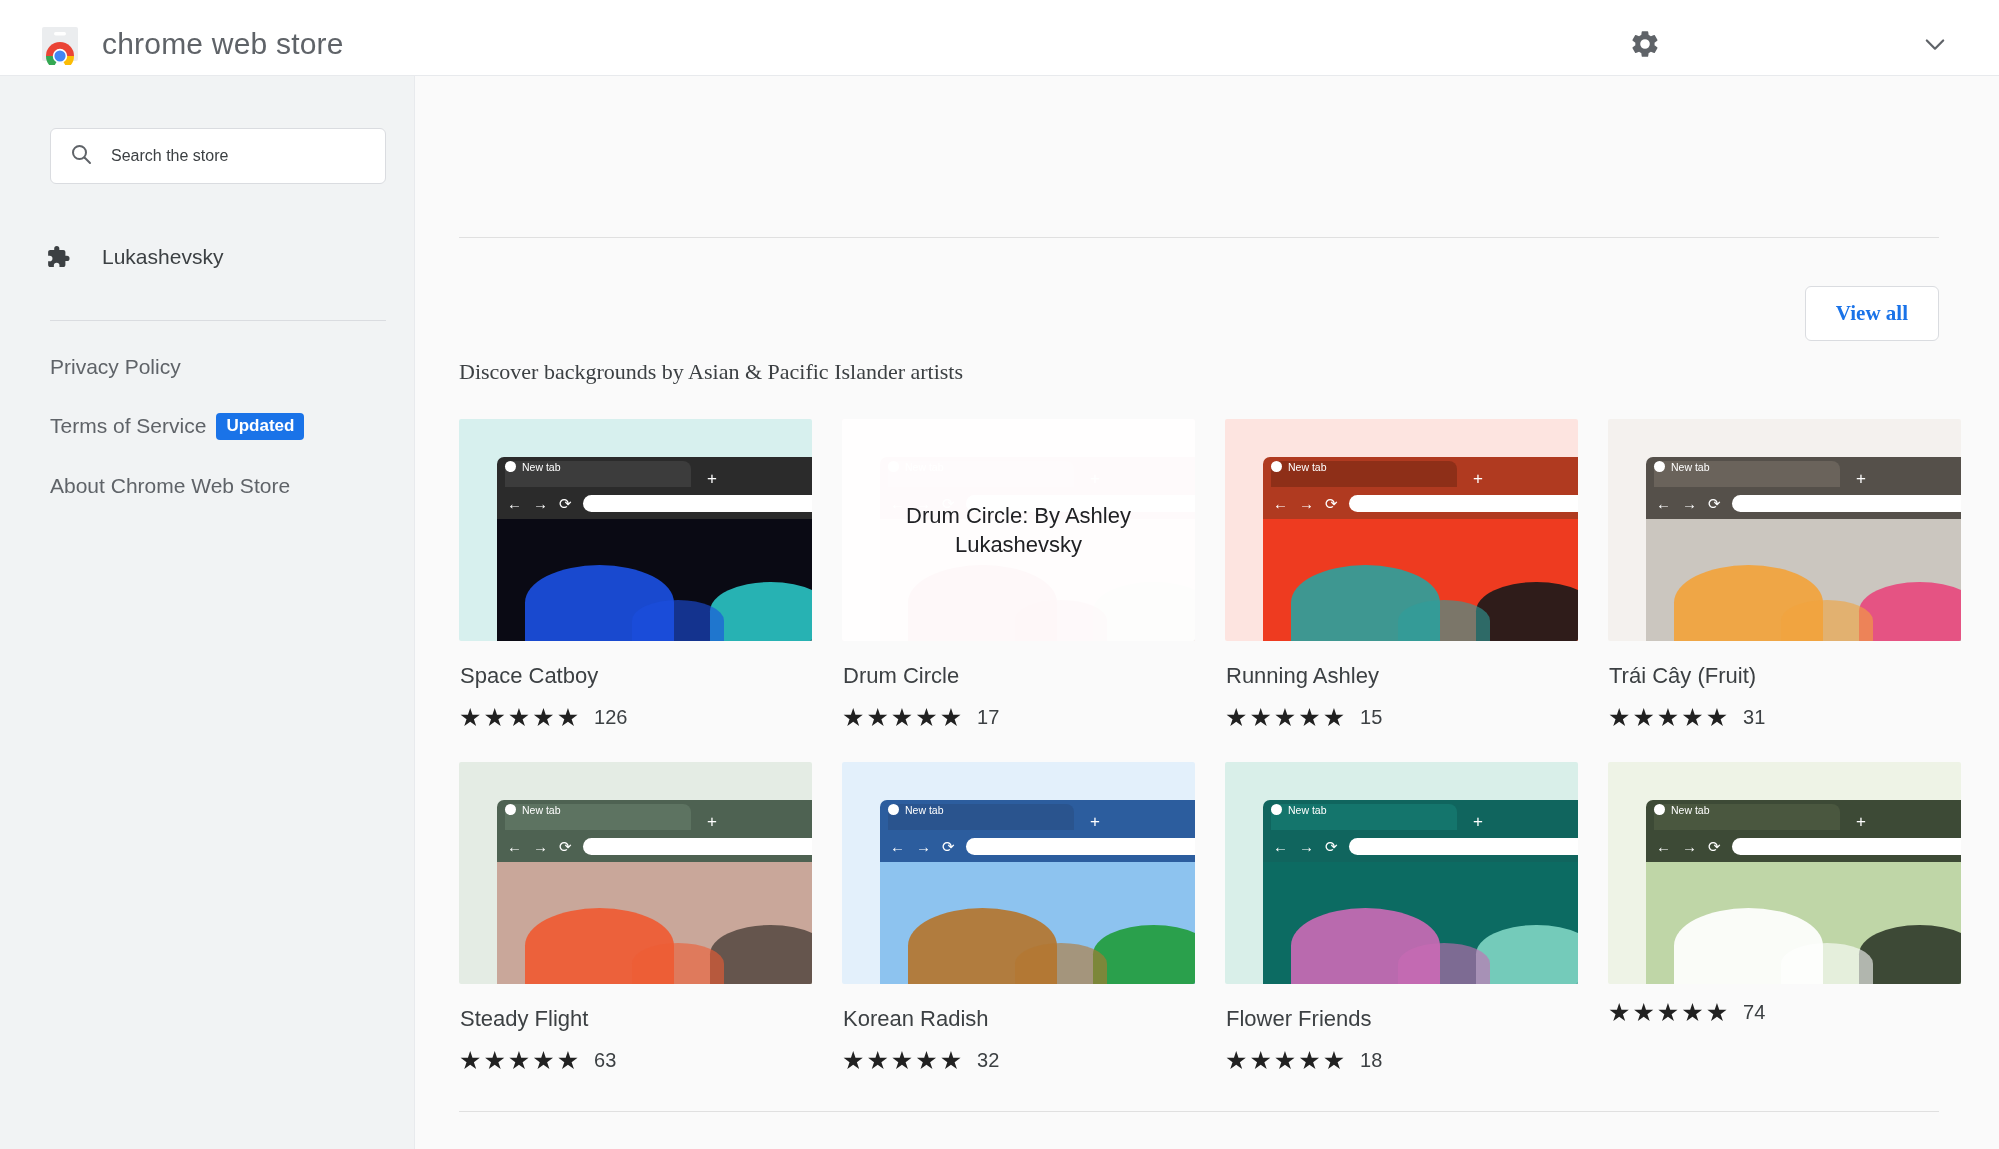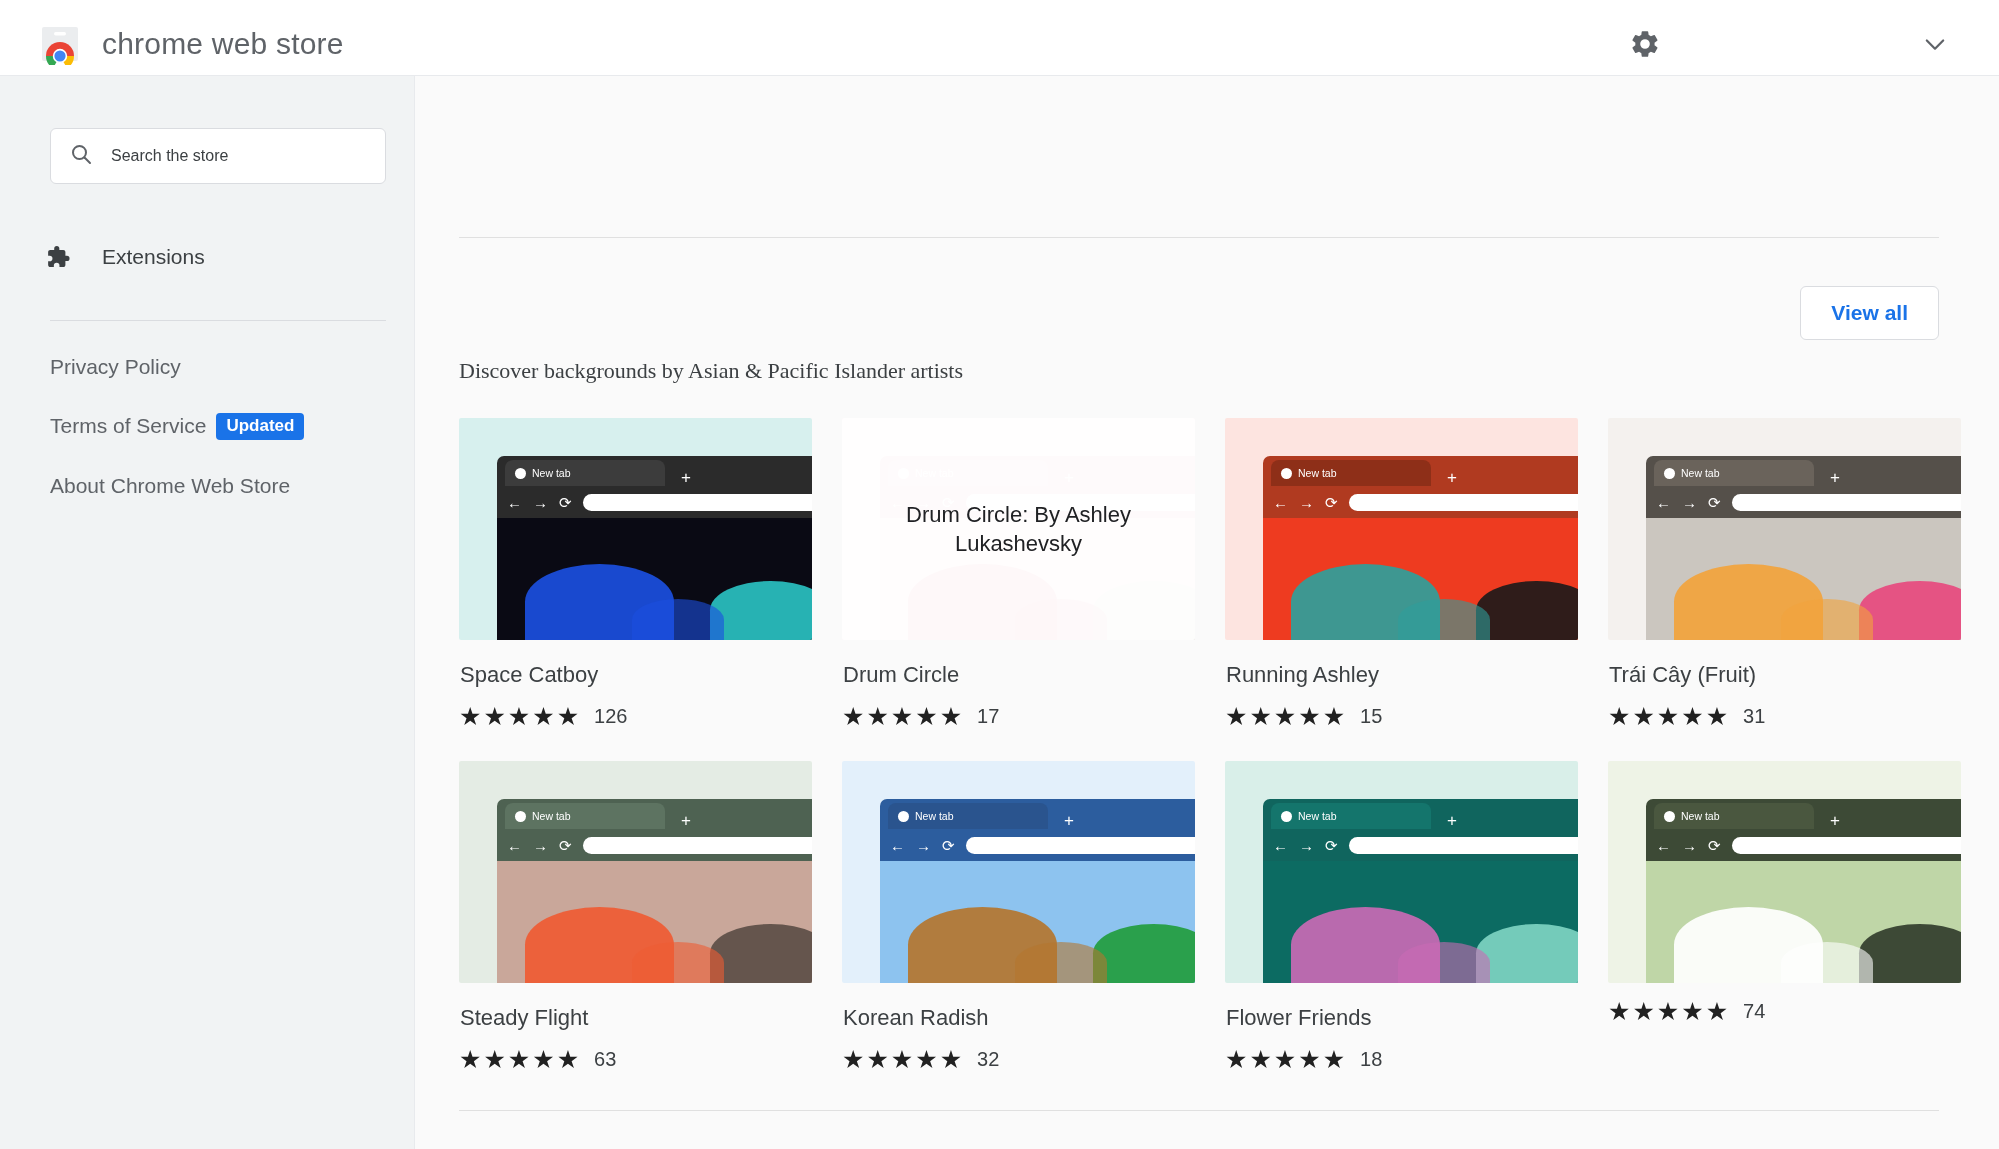--- a/index.html
+++ b/index.html
@@ -145,21 +145,21 @@
   .view-all {
     margin-left: auto;
     border: 1px solid #dadce0;
     background: #fff;
     color: #1a73e8;
     font-size: 21px;
     font-weight: bold;
     border-radius: 6px;
     padding: 14px 30px;
     cursor: pointer;
-    font-family: Liberation Sans, sans-serif;
+    font-family: Liberation Serif, serif;
     margin-top: 2px;
   }
   .section-sub {
     font-size: 22px;
     color: #3c4043;
     margin: 18px 0 0 14px;
     font-family: Liberation Serif, serif;
   }
 
   .grid {
@@ -191,24 +191,23 @@
 
   .bottom-rule {
     height: 1px; background: #e0e0e0;
     margin: 38px 0 0 14px;
   }
 
   
   .mini { position: absolute; left: 38px; top: 38px; right: -40px; bottom: 0; border-radius: 7px 0 0 0; overflow: hidden; }
   .mini-tabstrip { height: 30px; display: flex; align-items: flex-end; padding-left: 8px; }
   .mini-tab {
-    height: 26px; width: 160px;
+    height: 26px; width: 186px;
     border-radius: 8px 8px 0 0;
-    display: flex; align-items: center; gap: 6px;
-    padding-left: 10px;
+    display: flex; gap: 6px;
   }
   .mini-dot { width: 11px; height: 11px; border-radius: 50%; background: #fff; flex: none; }
   .mini-tab-label { font-size: 10.5px; color: #fff; }
   .mini-plus { color: #fff; font-size: 17px; margin-left: 16px; line-height: 1; }
   .mini-toolbar { height: 32px; display: flex; align-items: center; gap: 11px; padding: 0 10px; }
   .mini-nav { color: #fff; font-size: 15px; line-height: 1; }
   .mini-omni { flex: 1; height: 17px; background: #fff; border-radius: 9px; }
   .mini-content { position: absolute; top: 62px; left: 0; right: 0; bottom: 0; }
 
   .overlay-caption {
@@ -271,21 +270,21 @@
       <input class="search-input" type="text" placeholder="Search the store" style="">
     </div>
 
     <div class="nav">
       <div class="nav-item">
         <span class="nav-icon">
           <svg width="28" height="28" viewBox="0 0 24 24" fill="#3c4043">
             <path d="M20.5 11h-1.3V7.8c0-1-.8-1.8-1.8-1.8H14V4.7a2.2 2.2 0 1 0-4.4 0V6H6.2c-1 0-1.8.8-1.8 1.8v3.1h1.3a2.4 2.4 0 1 1 0 4.8H4.4v3.1c0 1 .8 1.8 1.8 1.8h3.1v-1.3a2.4 2.4 0 1 1 4.8 0v1.3h3.3c1 0 1.8-.8 1.8-1.8v-3.3h1.3a2.2 2.2 0 0 0 0-4.5z"></path>
           </svg>
         </span>
-        <span>Extensions</span>
+        <span>Lukashevsky</span>
       </div>
     </div>
 
     <div class="nav-sep"></div>
 
     <div class="links">
       <div class="link-row">
         <span class="link-text">Privacy Policy</span>
       </div>
       <div class="link-row">

